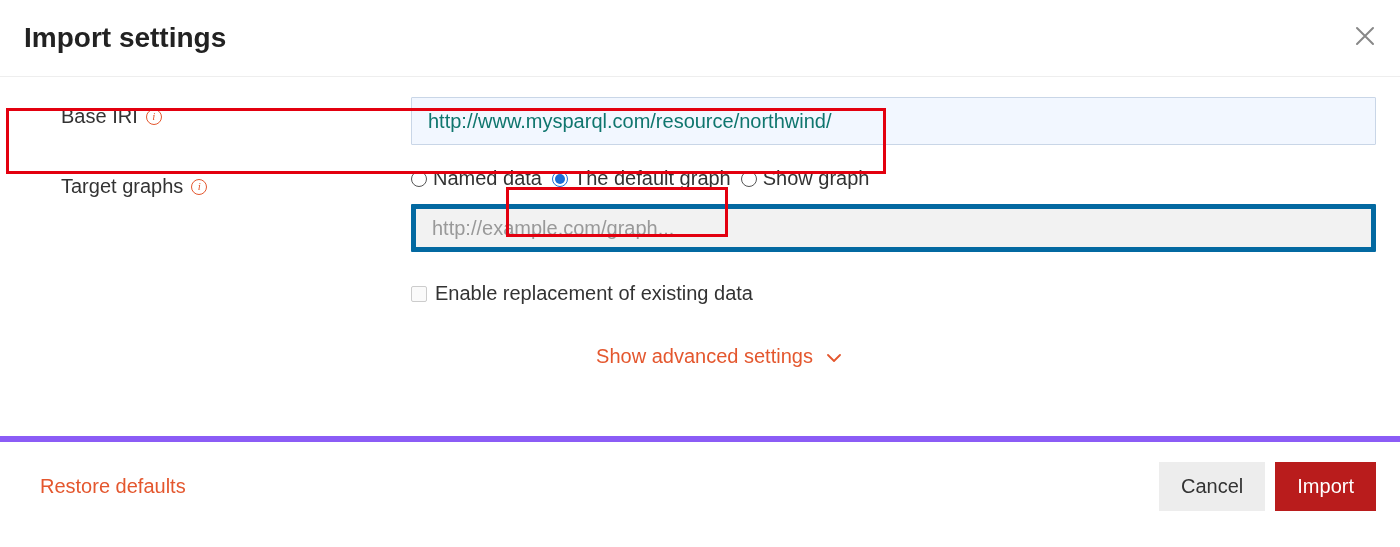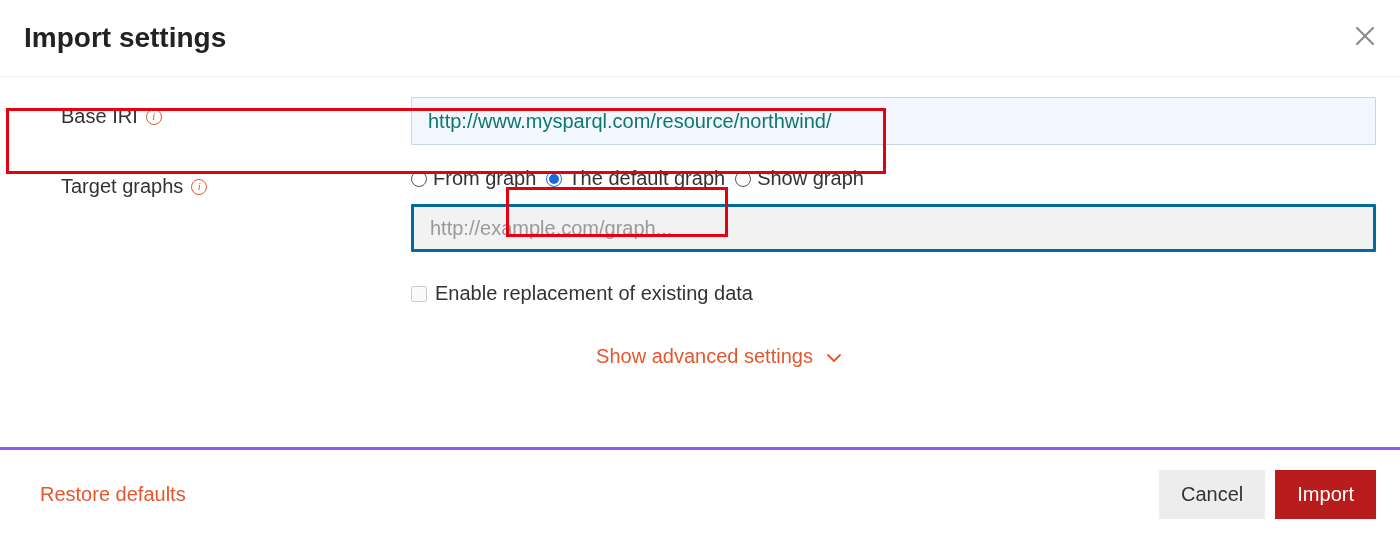--- a/index.html
+++ b/index.html
@@ -8,33 +8,33 @@
   .header{display:flex;align-items:center;justify-content:space-between;padding:22px 24px 22px 24px;}
   .title{font-size:28px;font-weight:600;color:#222;}
   .close{font-size:28px;color:#888;cursor:pointer;line-height:1;}
   .divider{height:1px;background:#eee;width:100%;}
   .body{padding:20px 24px 10px 24px;margin-left:37px;}
   .row{display:flex;align-items:flex-start;margin-bottom:22px;}
   .label-col{width:350px;flex:0 0 350px;display:flex;align-items:center;gap:8px;font-size:20px;color:#333;padding-top:8px;}
   .field-col{flex:1;}
   .info-icon{display:inline-flex;align-items:center;justify-content:center;width:16px;height:16px;border:1.5px solid #e4572e;border-radius:50%;color:#e4572e;font-size:11px;font-style:italic;font-family:serif;line-height:1;}
   .text-input{width:100%;height:48px;border:1px solid #c9d6e7;background:#f2f7ff;border-radius:1px;font-size:20px;padding:0 16px;color:#0f766e;}
-  .text-input.disabled{background:#f2f2f2;border:3px solid #0369a1;color:#999;}
+  .text-input.disabled{background:#f2f2f2;border:5px solid #0369a1;color:#999;}
   .text-input.disabled::placeholder{color:#999;}
   .radios{display:flex;align-items:center;gap:10px;font-size:20px;margin-bottom:14px;}
   .radio-item{display:inline-flex;align-items:center;gap:6px;color:#333;}
   .radio-circle{display:inline-block;width:16px;height:16px;border:1.5px solid #555;border-radius:50%;position:relative;flex:0 0 16px;}
   .radio-circle.checked{border-color:#1a6dd6;}
   .radio-circle.checked::after{content:"";position:absolute;width:10px;height:10px;background:#1a6dd6;border-radius:50%;top:50%;left:50%;transform:translate(-50%,-50%);}
   .checkbox-row{display:flex;align-items:center;gap:8px;font-size:20px;margin-top:30px;}
   .checkbox{display:inline-block;width:16px;height:16px;border:1px solid #ccc;background:#fafafa;border-radius:2px;}
   .show-adv{text-align:center;margin-top:40px;margin-bottom:20px;}
   .show-adv-link{color:#e4572e;font-size:20px;cursor:pointer;display:inline-flex;align-items:center;gap:14px;}
   .chev{display:inline-block;}
-  .footer{position:absolute;bottom:8px;left:0;right:0;border-top:3px solid #8b5cf6;display:flex;align-items:center;justify-content:space-between;padding:20px 24px 20px 40px;}
+  .footer{position:absolute;bottom:16px;left:0;right:0;border-top:6px solid #8b5cf6;display:flex;align-items:center;justify-content:space-between;padding:20px 24px 20px 40px;}
   .restore{color:#e4572e;font-size:20px;cursor:pointer;}
   .footer-buttons{display:flex;gap:10px;}
   .btn{height:49px;padding:0 22px;font-size:20px;border:none;cursor:pointer;display:inline-flex;align-items:center;justify-content:center;}
   .btn-cancel{background:#ededed;color:#333;}
   .btn-primary{background:#b91c1c;color:#fff;}
   
   .hl{position:absolute;border:3px solid #e3000f;pointer-events:none;}
   .hl1{top:108px;left:6px;width:880px;height:66px;}
   .hl2{top:187px;left:506px;width:222px;height:50px;}
 </style>
@@ -67,21 +67,21 @@
 
     <div class="row">
       <div class="label-col">
         <span>Target graphs</span>
         <span class="info-icon">i</span>
       </div>
       <div class="field-col">
         <div class="radios">
           <label class="radio-item">
             <span class="radio-circle"></span>
-            <span>From graph</span>
+            <span>Named data</span>
           </label>
           <label class="radio-item">
             <span class="radio-circle checked"></span>
             <span>The default graph</span>
           </label>
           <label class="radio-item">
             <span class="radio-circle"></span>
             <span>Show graph</span>
           </label>
         </div>

